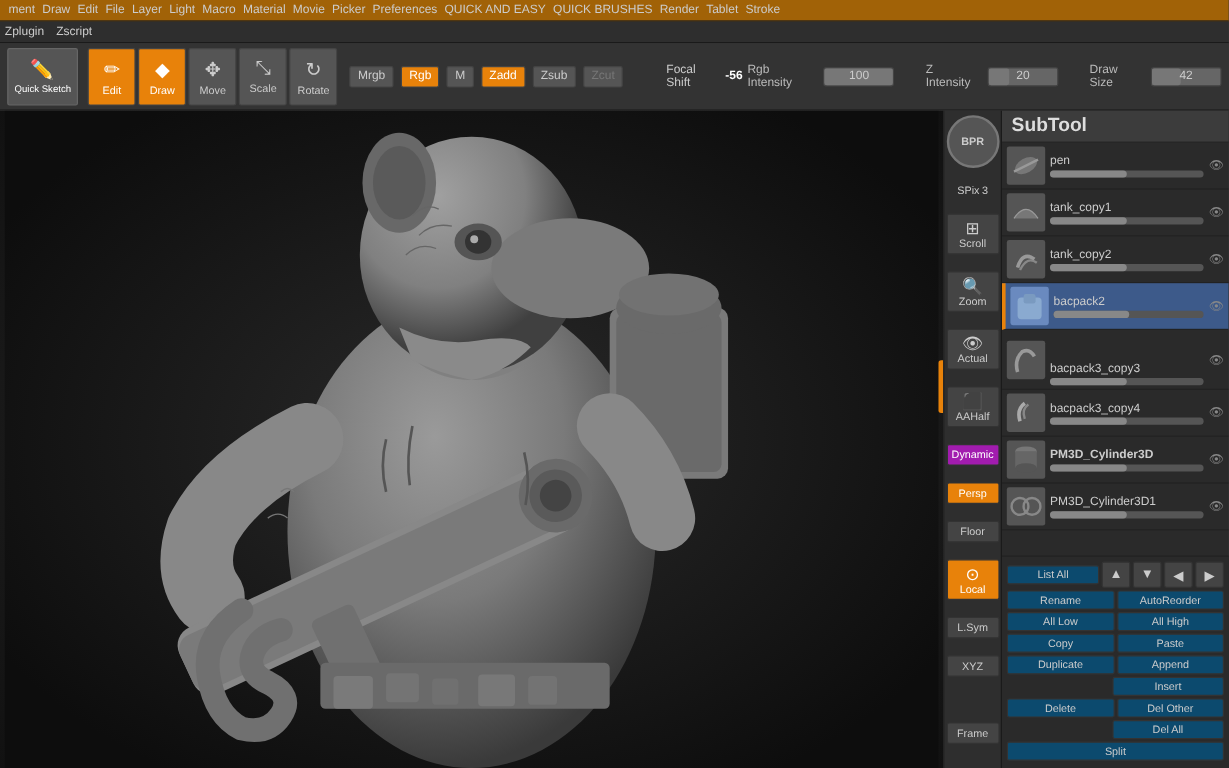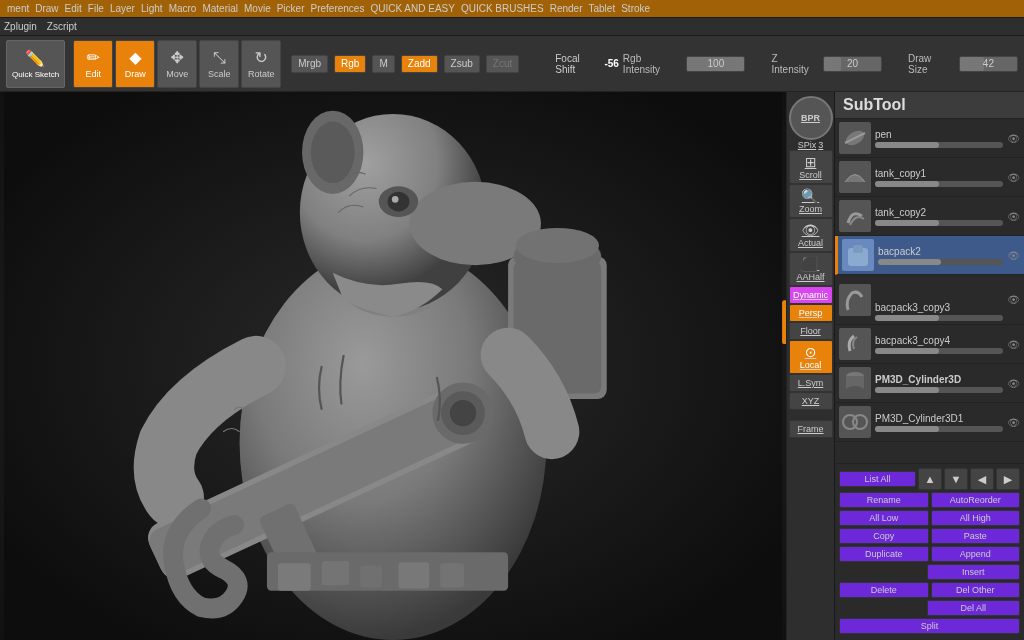--- a/index.html
+++ b/index.html
@@ -171,23 +171,22 @@
     }
 
     
     .right-panel {
       width: 48px;
       background: #2e2e2e;
       display: flex;
       flex-direction: column;
       align-items: center;
       padding: 4px 2px;
-      gap: 0;
+      gap: 14px;
       border-left: 1px solid #222;
-      text-decoration: underline;
     }
     .rp-btn {
       width: 44px;
       background: #444;
       border: 1px solid #333;
       color: #ccc;
       font-size: 9px;
       cursor: pointer;
       border-radius: 2px;
       display: flex;
@@ -298,21 +297,21 @@
       border-top: 1px solid #222;
     }
     .ctrl-row {
       display: flex;
       gap: 2px;
       margin-bottom: 2px;
       align-items: center;
     }
     .ctrl-btn {
       flex: 1;
-      background: #6d28d9;
+      background: #0c4a6e;
       border: 1px solid #333;
       color: #ccc;
       font-size: 9px;
       padding: 2px 3px;
       cursor: pointer;
       border-radius: 2px;
       text-align: center;
     }
     .list-arrows {
       display: flex;
@@ -536,21 +535,21 @@
       <span>Zoom</span>
     </div>
     <div class="rp-btn">
       <span class="icon">👁</span>
       <span>Actual</span>
     </div>
     <div class="rp-btn">
       <span class="icon">⬛</span>
       <span>AAHalf</span>
     </div>
-    <div class="rp-btn" style="background:#d946ef;color:#fff;">
+    <div class="rp-btn" style="background:#a21caf;color:#fff;">
       <span>Dynamic</span>
     </div>
     <div class="rp-btn active">
       <span>Persp</span>
     </div>
     <div class="rp-btn">
       <span>Floor</span>
     </div>
     <div class="rp-btn active" style="background:#e8820a;color:#fff;">
       <span class="icon">⊙</span>

